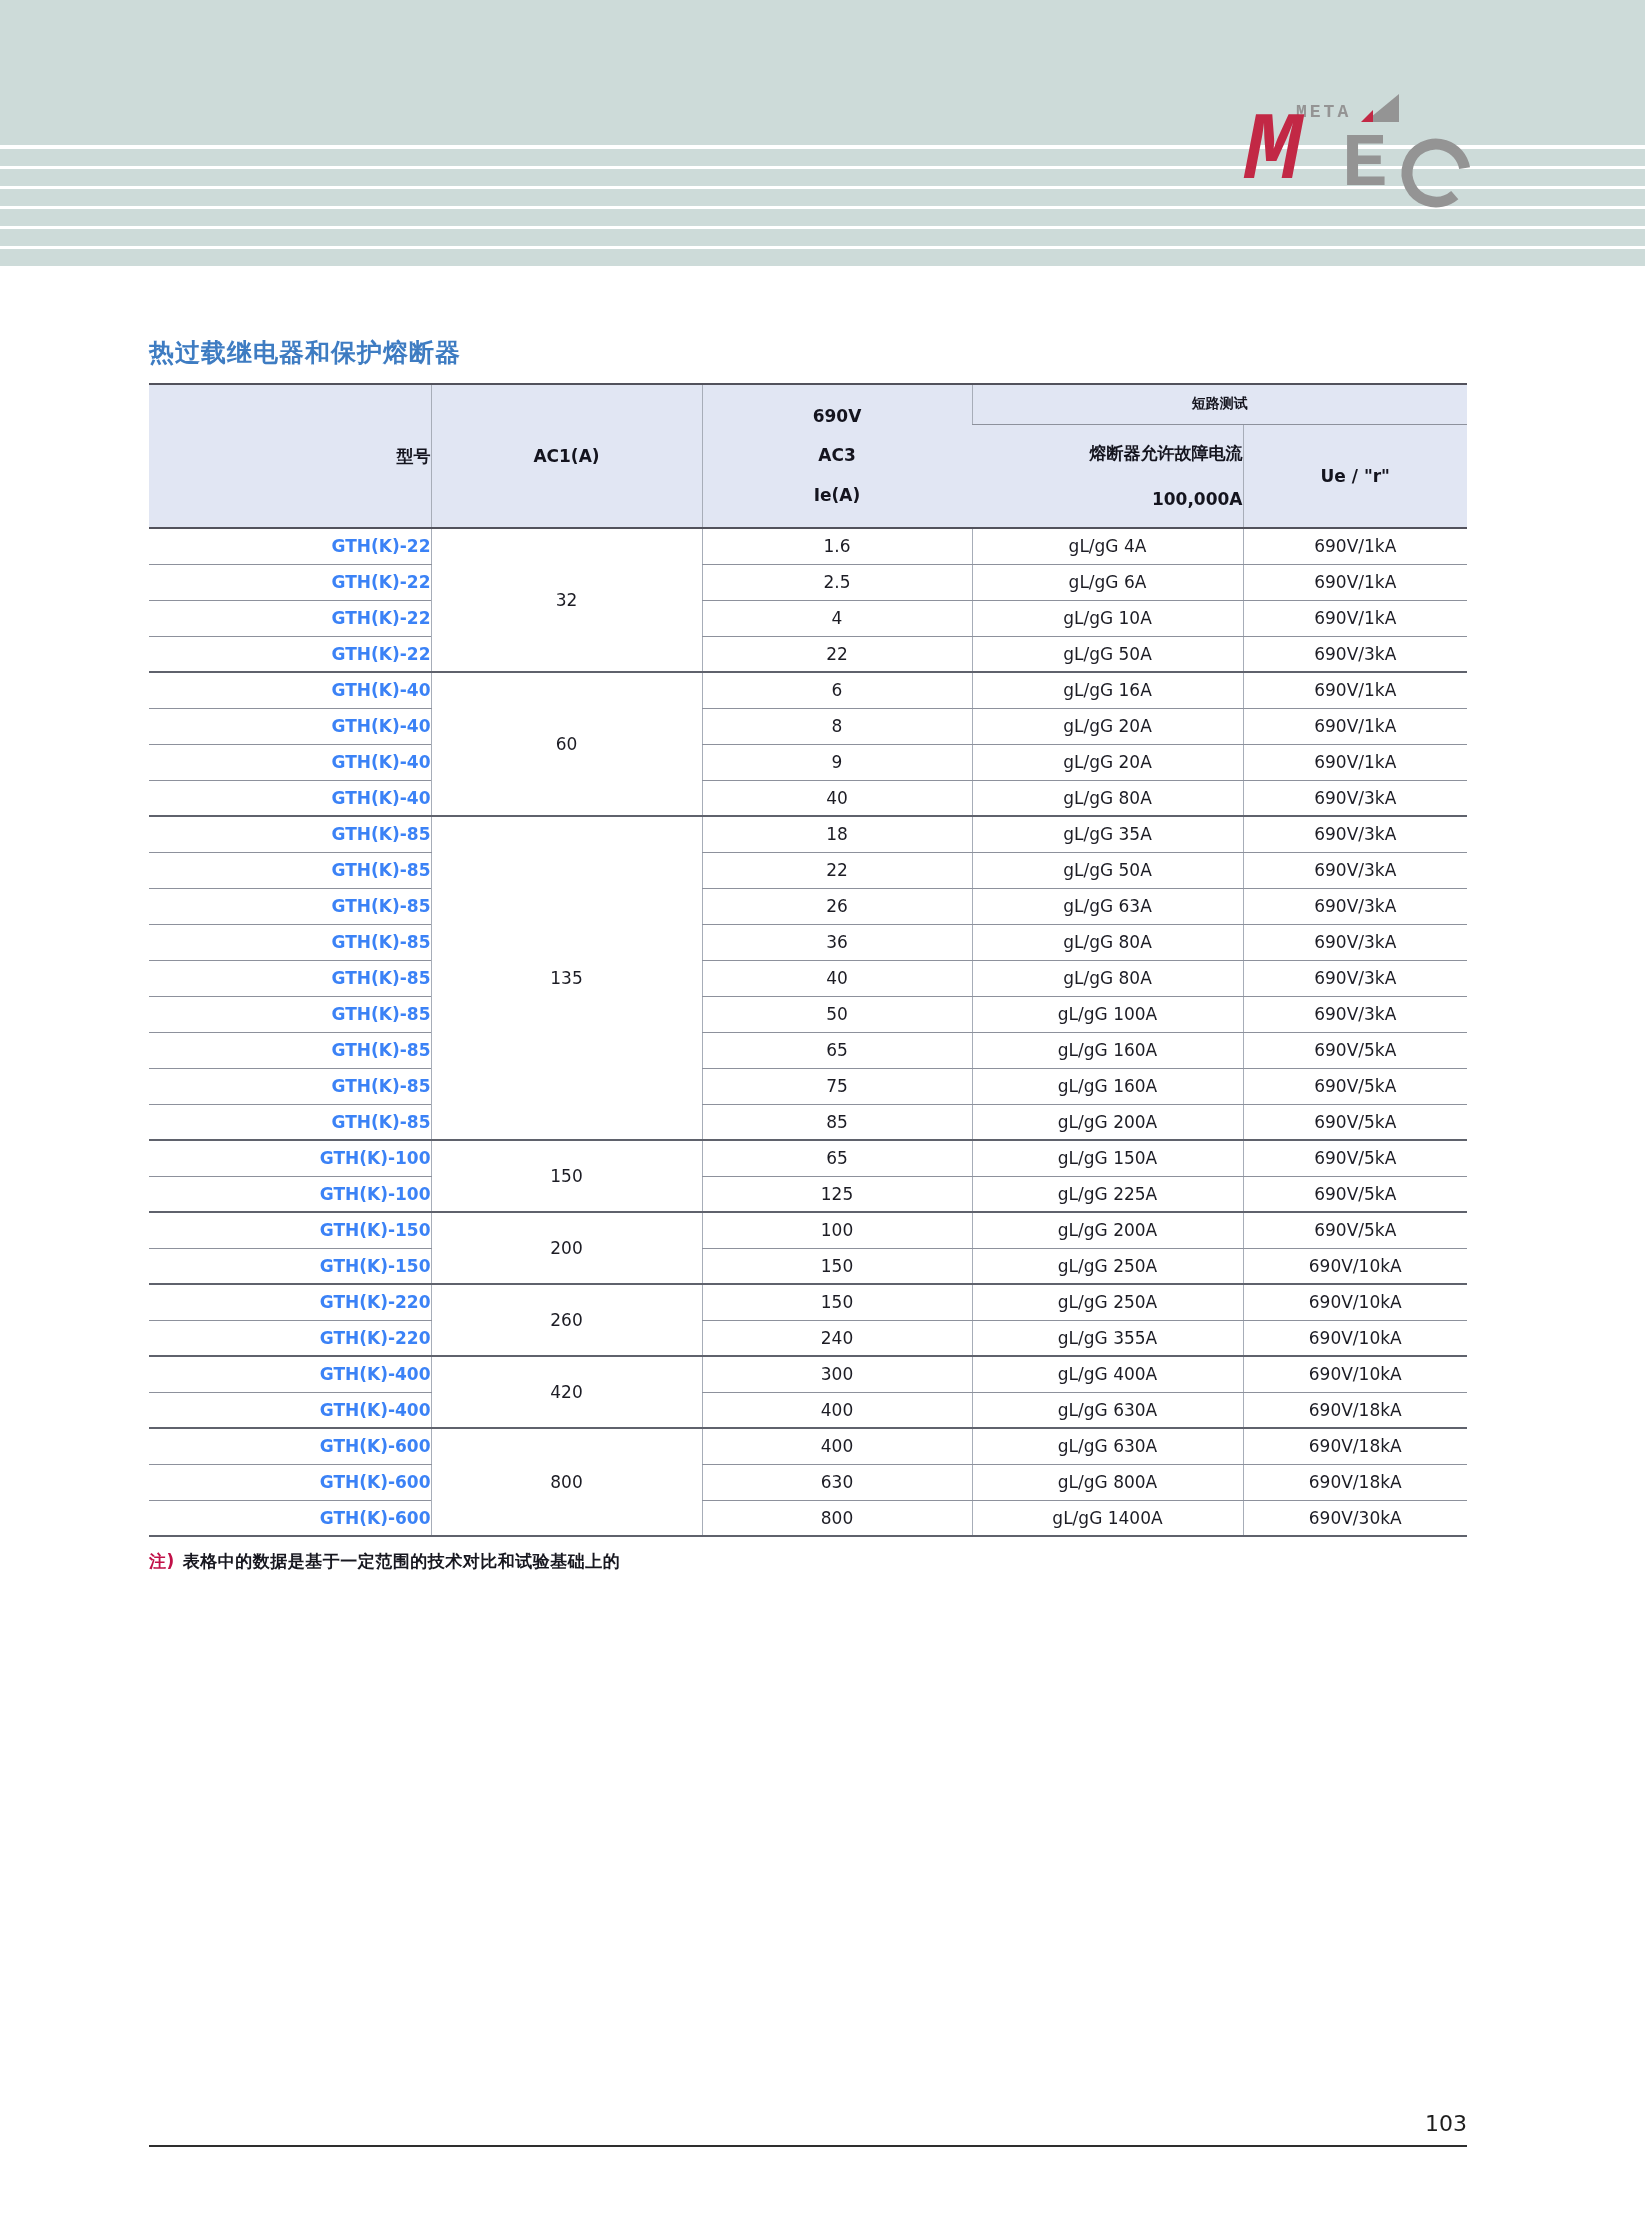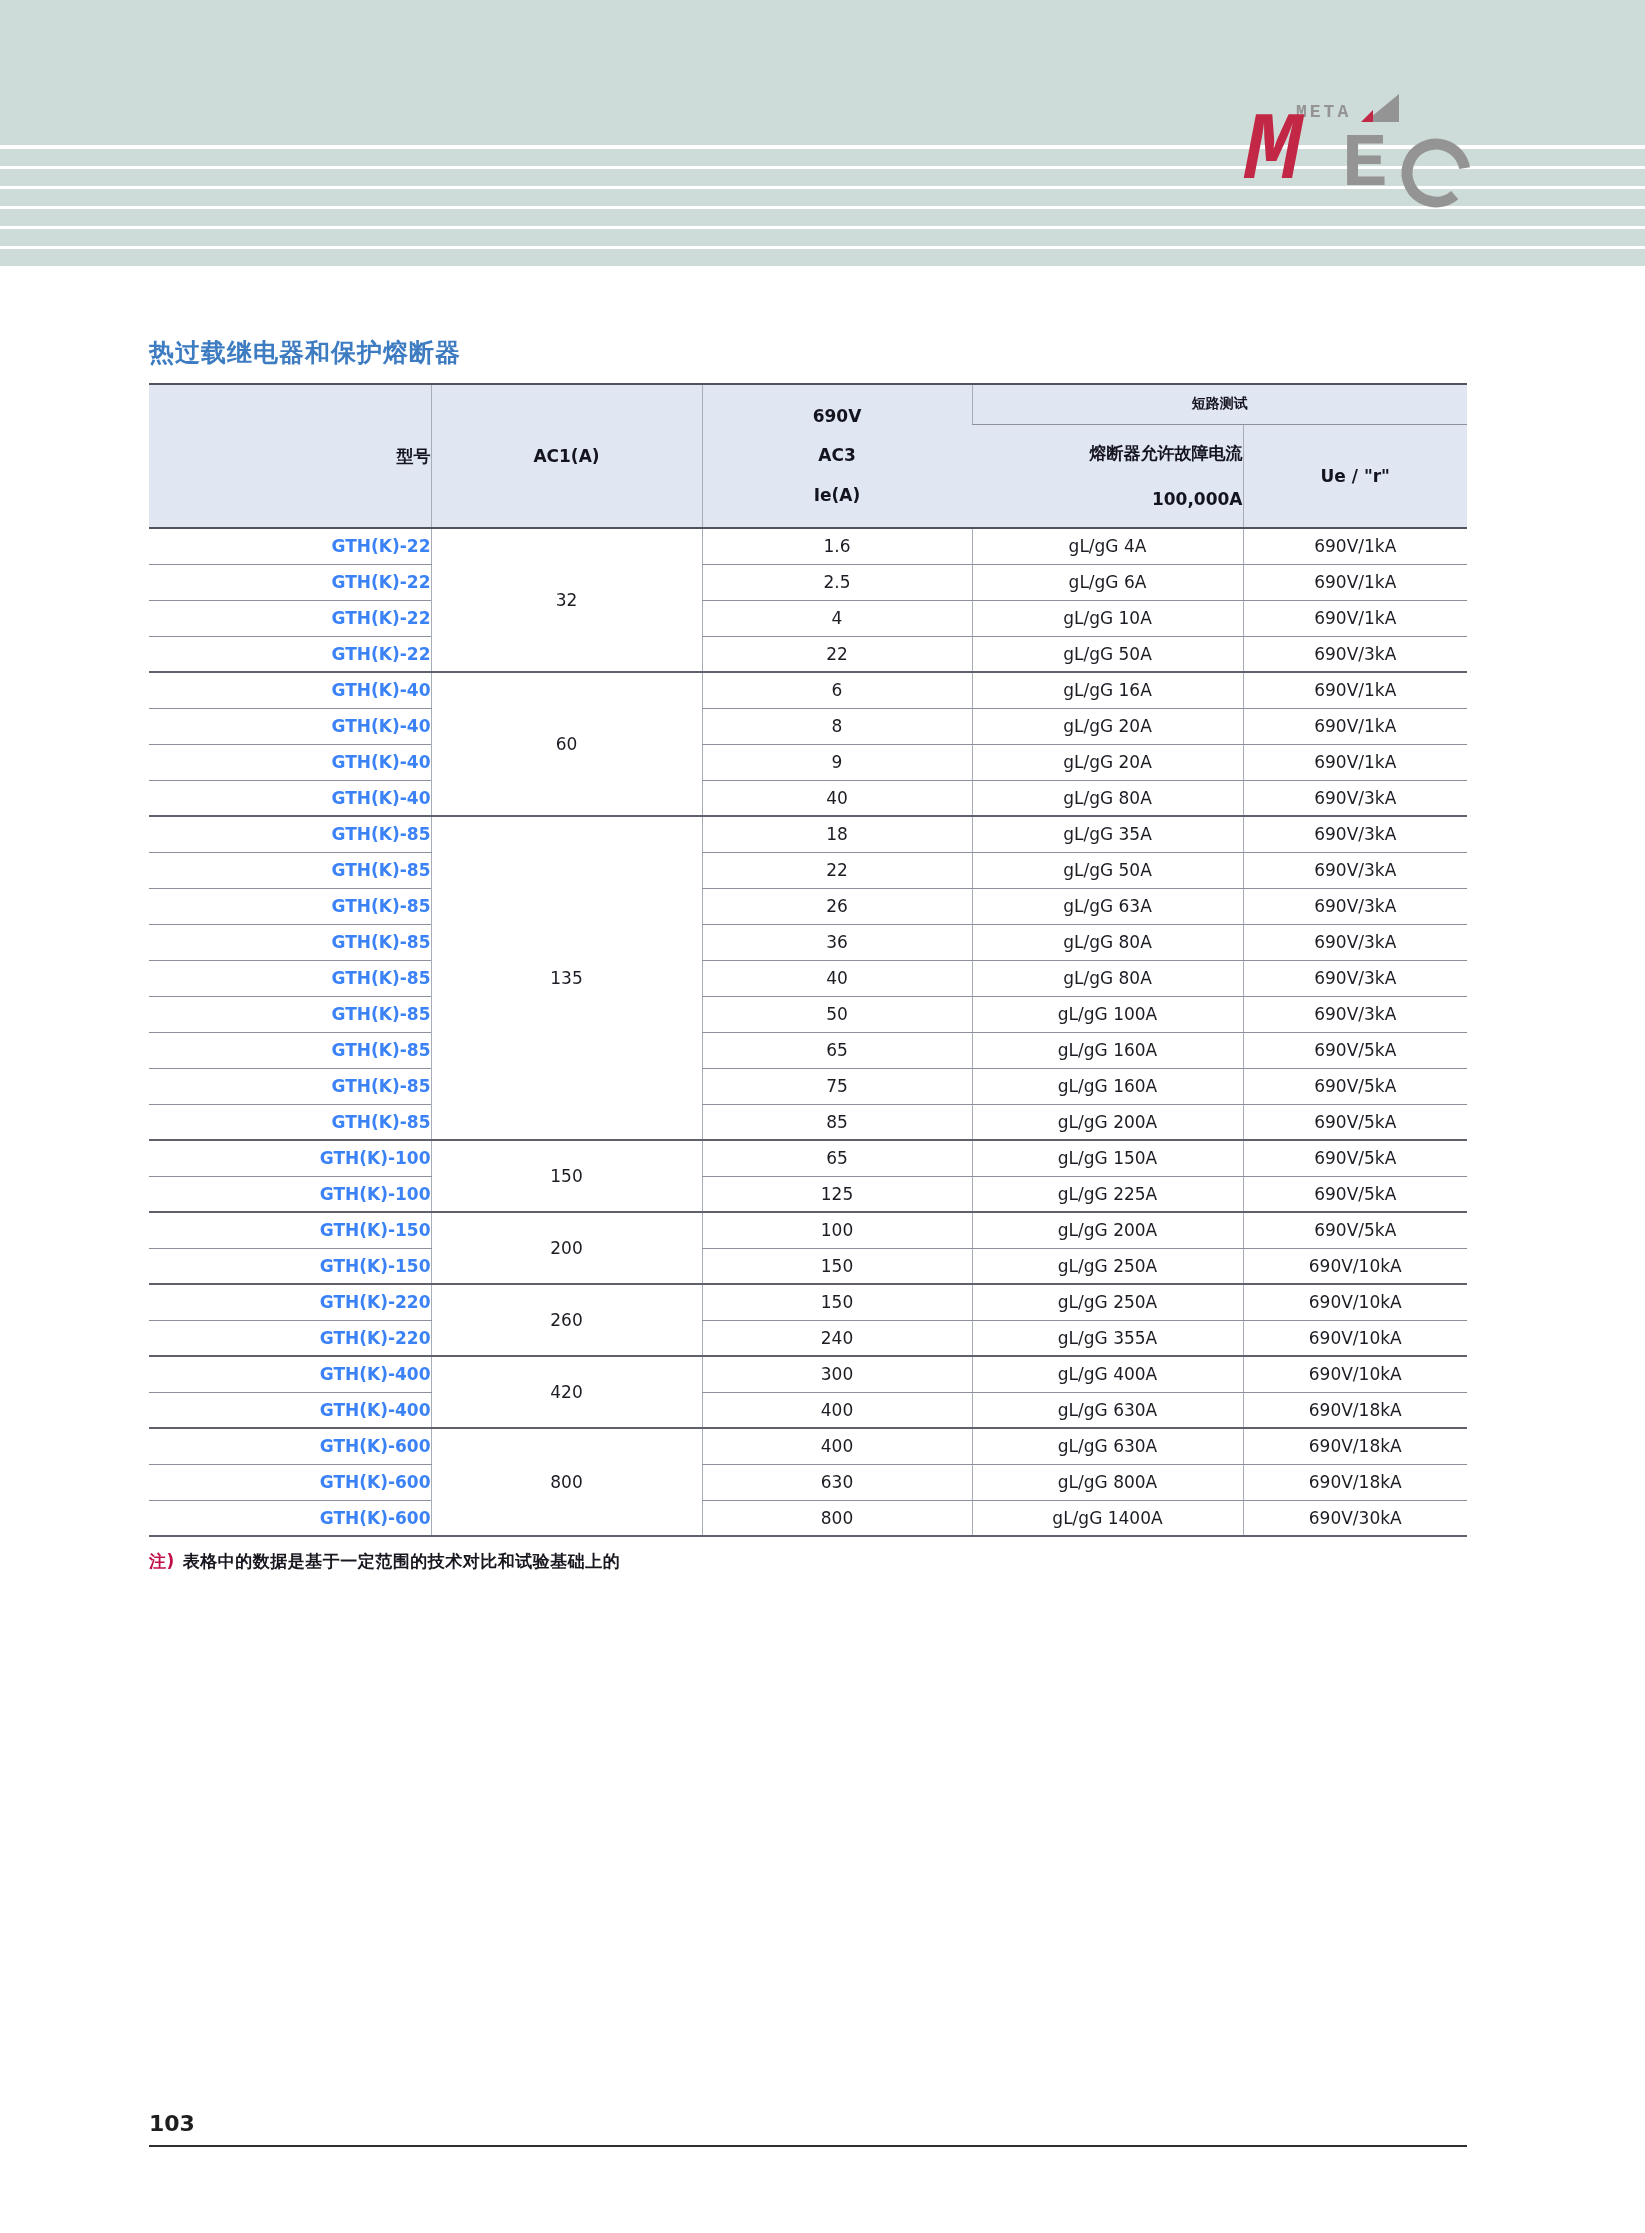--- a/index.html
+++ b/index.html
@@ -81,21 +81,21 @@
   }
   .footnote .note-prefix { color:var(--note-red,#c11048); margin-right:8px; }
 
   
   .footer-rule {
     position:absolute; top:2145px; left:149px; width:1318px;
     border-top:2px solid #2e2e2e;
   }
   .page-number {
     position:absolute; top:2111px; left:149px; width:1318px;
-    text-align:left; font-size:22px; font-weight:bold; color:#1e1e1e;
+    text-align:right; font-size:22px; font-weight:normal; color:#1e1e1e;
   }
 </style>
 </head>
 <body style="--band: #cddbd9; --header-bg: #e1e6f3; --title-blue: #3e7cc2; --note-red: #c11048; --logo-red: #c22845; --logo-gray: #949494;">
 
 <div class="page">
 
   <div class="top-band">
     <div class="band-solid"></div>
     <div class="band-stripe" style="top:149px"></div>

